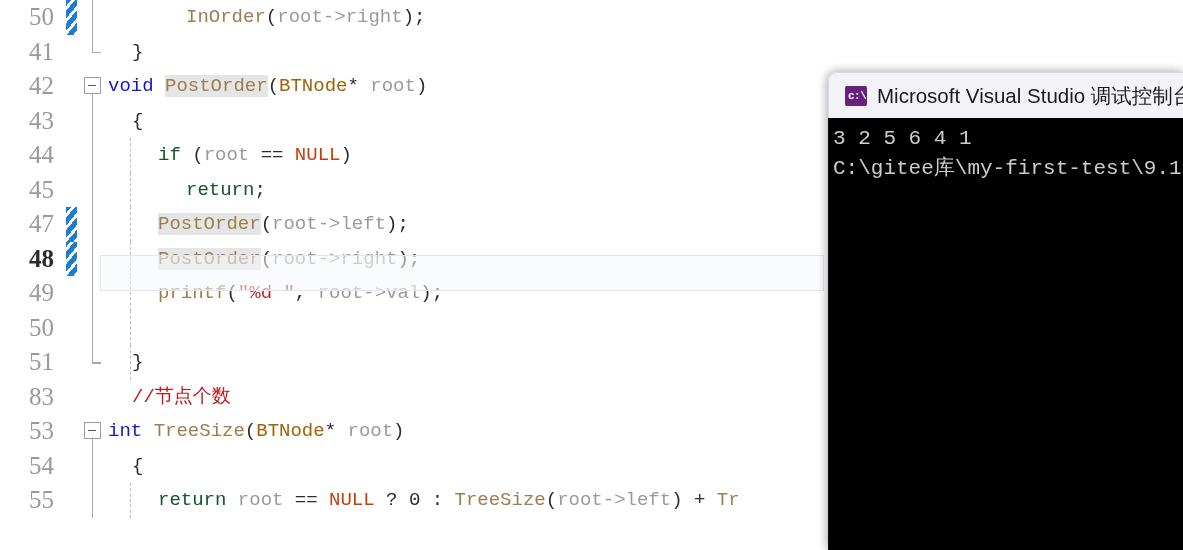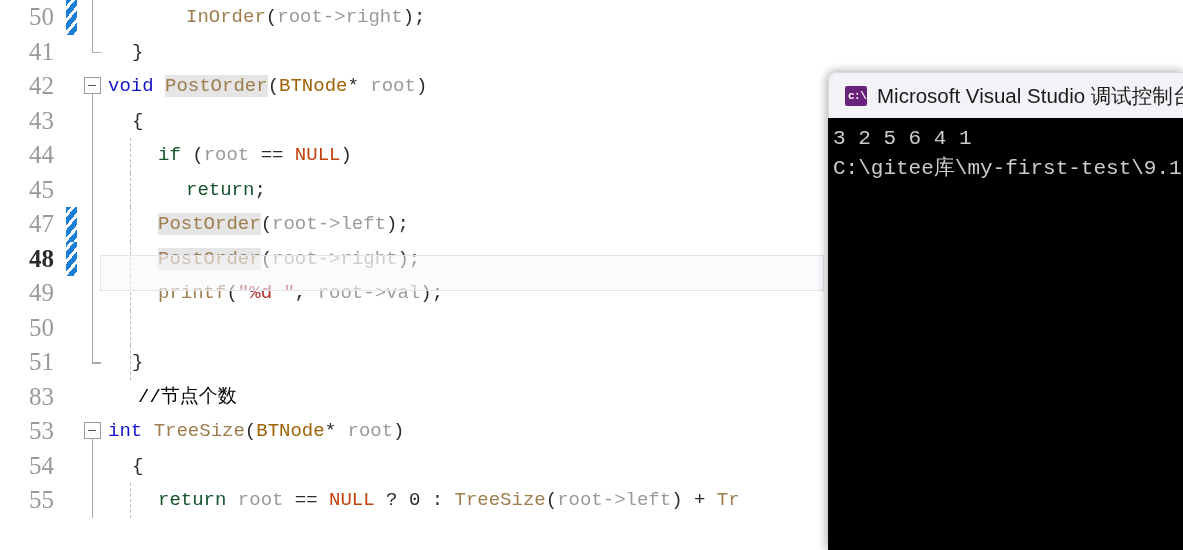--- a/index.html
+++ b/index.html
@@ -122,21 +122,21 @@
   }
 
   
   .kw        { color:#14532d; }   
   .kw-type   { color:#1515cc; }   
   .ident     { color:#9a9a9a; }   
   .fn        { color:#9e7d4e; }   
   .type      { color:#a16207; }   
   .macro     { color:#c2410c; }   
   .str       { color:#b03030; }   
-  .cmt       { color:#000000;margin-left:6px; }   
+  .cmt       { color:#b91c1c; }   
   .punct     { color:#2b2b2b; }
   .num       { color:#2b2b2b; }
   .hl-ref    { background:#e5e5e5; }  
 
   
   .console-win {
     position:absolute;
     left:828px; top:72px;
     width:355px; height:478px;
     border-top-left-radius:9px;

